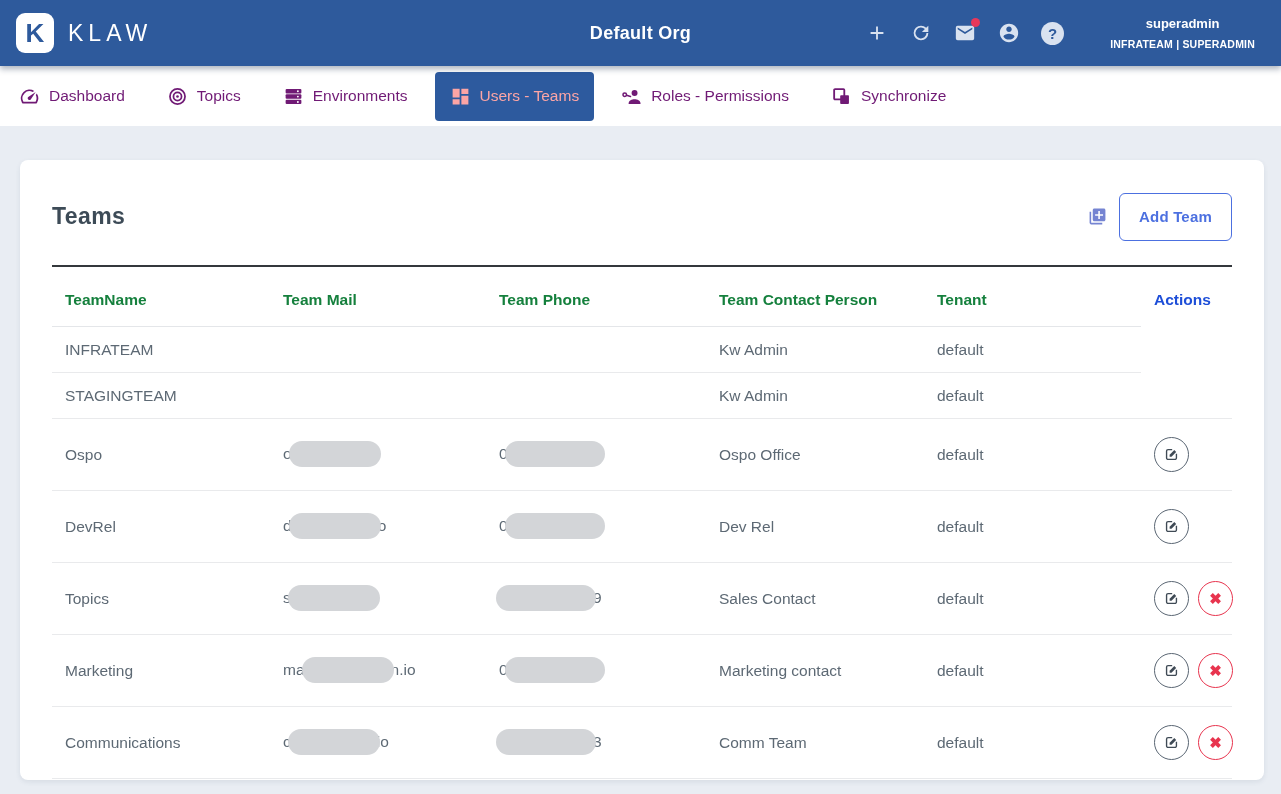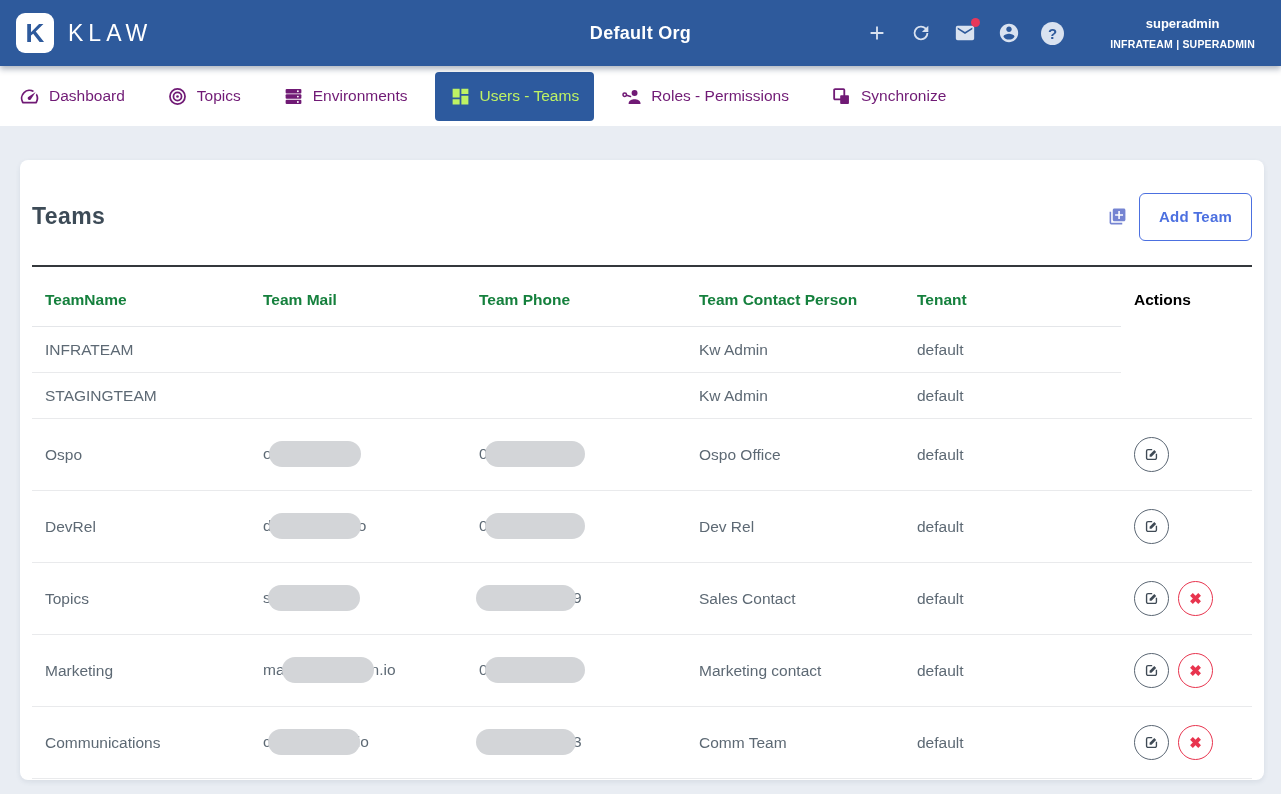--- a/index.html
+++ b/index.html
@@ -50,28 +50,28 @@
     height: 60px; background: #ffffff; display: flex; align-items: center;
     padding-left: 4px; position: relative; z-index: 5;
   }
   .nav-item {
     display: flex; align-items: center; gap: 9px; color: #701a75;
     font-size: 15.5px; padding: 14px 15px; cursor: pointer; border-radius: 4px;
     white-space: nowrap; margin-right: 12px;
   }
   .nav-item .nav-icon { display: inline-flex; width: 21px; height: 21px; }
   .nav-item .nav-icon svg { width: 21px; height: 21px; }
-  .nav-item.active { background: #2d5a9e; color: #bef264; }
+  .nav-item.active { background: #2d5a9e; color: #fca5a5; }
 
   
   .content { padding: 34px 17px 0 20px; }
   .card {
     background: #ffffff; border-radius: 8px; height: 620px;
     box-shadow: 0 2px 5px rgba(60,80,110,0.10);
-    padding: 0 12px;
+    padding: 0 32px;
   }
   .card-head {
     display: flex; align-items: center; height: 105px; padding-top: 8px;
   }
   .page-heading { font-size: 23px; font-weight: 600; color: #3d4b57; letter-spacing: 0.4px; }
   .card-head-right { margin-left: auto; display: flex; align-items: center; gap: 12px; }
   .lib-add { width: 19px; height: 19px; color: #7584d2; cursor: pointer; display: inline-flex; }
   .lib-add svg { width: 19px; height: 19px; }
   .btn-outline {
     background: #ffffff; color: #4c70e0; border: 1px solid #4c70e0;
@@ -82,21 +82,21 @@
 
   
   table.k-table { width: 100%; border-collapse: collapse; table-layout: fixed; }
   .k-table col.c1 { width: 218px; } .k-table col.c2 { width: 216px; }
   .k-table col.c3 { width: 220px; } .k-table col.c4 { width: 218px; }
   .k-table col.c5 { width: 217px; } .k-table col.c6 { width: auto; }
   .k-table th {
     text-align: left; color: #15803d; font-size: 15.5px; font-weight: 700;
     padding: 24px 8px 17px 13px; border-bottom: 1px solid #e4e6e9;
   }
-  .k-table th:last-child { color: #000000; border-bottom: none; }
+  .k-table th:last-child { color: #1d4ed8; border-bottom: none; }
   .k-table td {
     color: #5d6974; font-size: 15.5px; padding: 0 8px 0 13px;
     border-bottom: 1px solid #e9eaec; vertical-align: middle;
   }
   .k-table tr.partial td:last-child { border-bottom: none; }
   .k-table tr.short td { height: 46px; }
   .k-table tr.tall td { height: 72px; }
   .pill {
     display: inline-block; background: #d3d5d8; border-radius: 13px;
     height: 26px; vertical-align: middle; margin: 0 -3px; position: relative; top: -1px;

